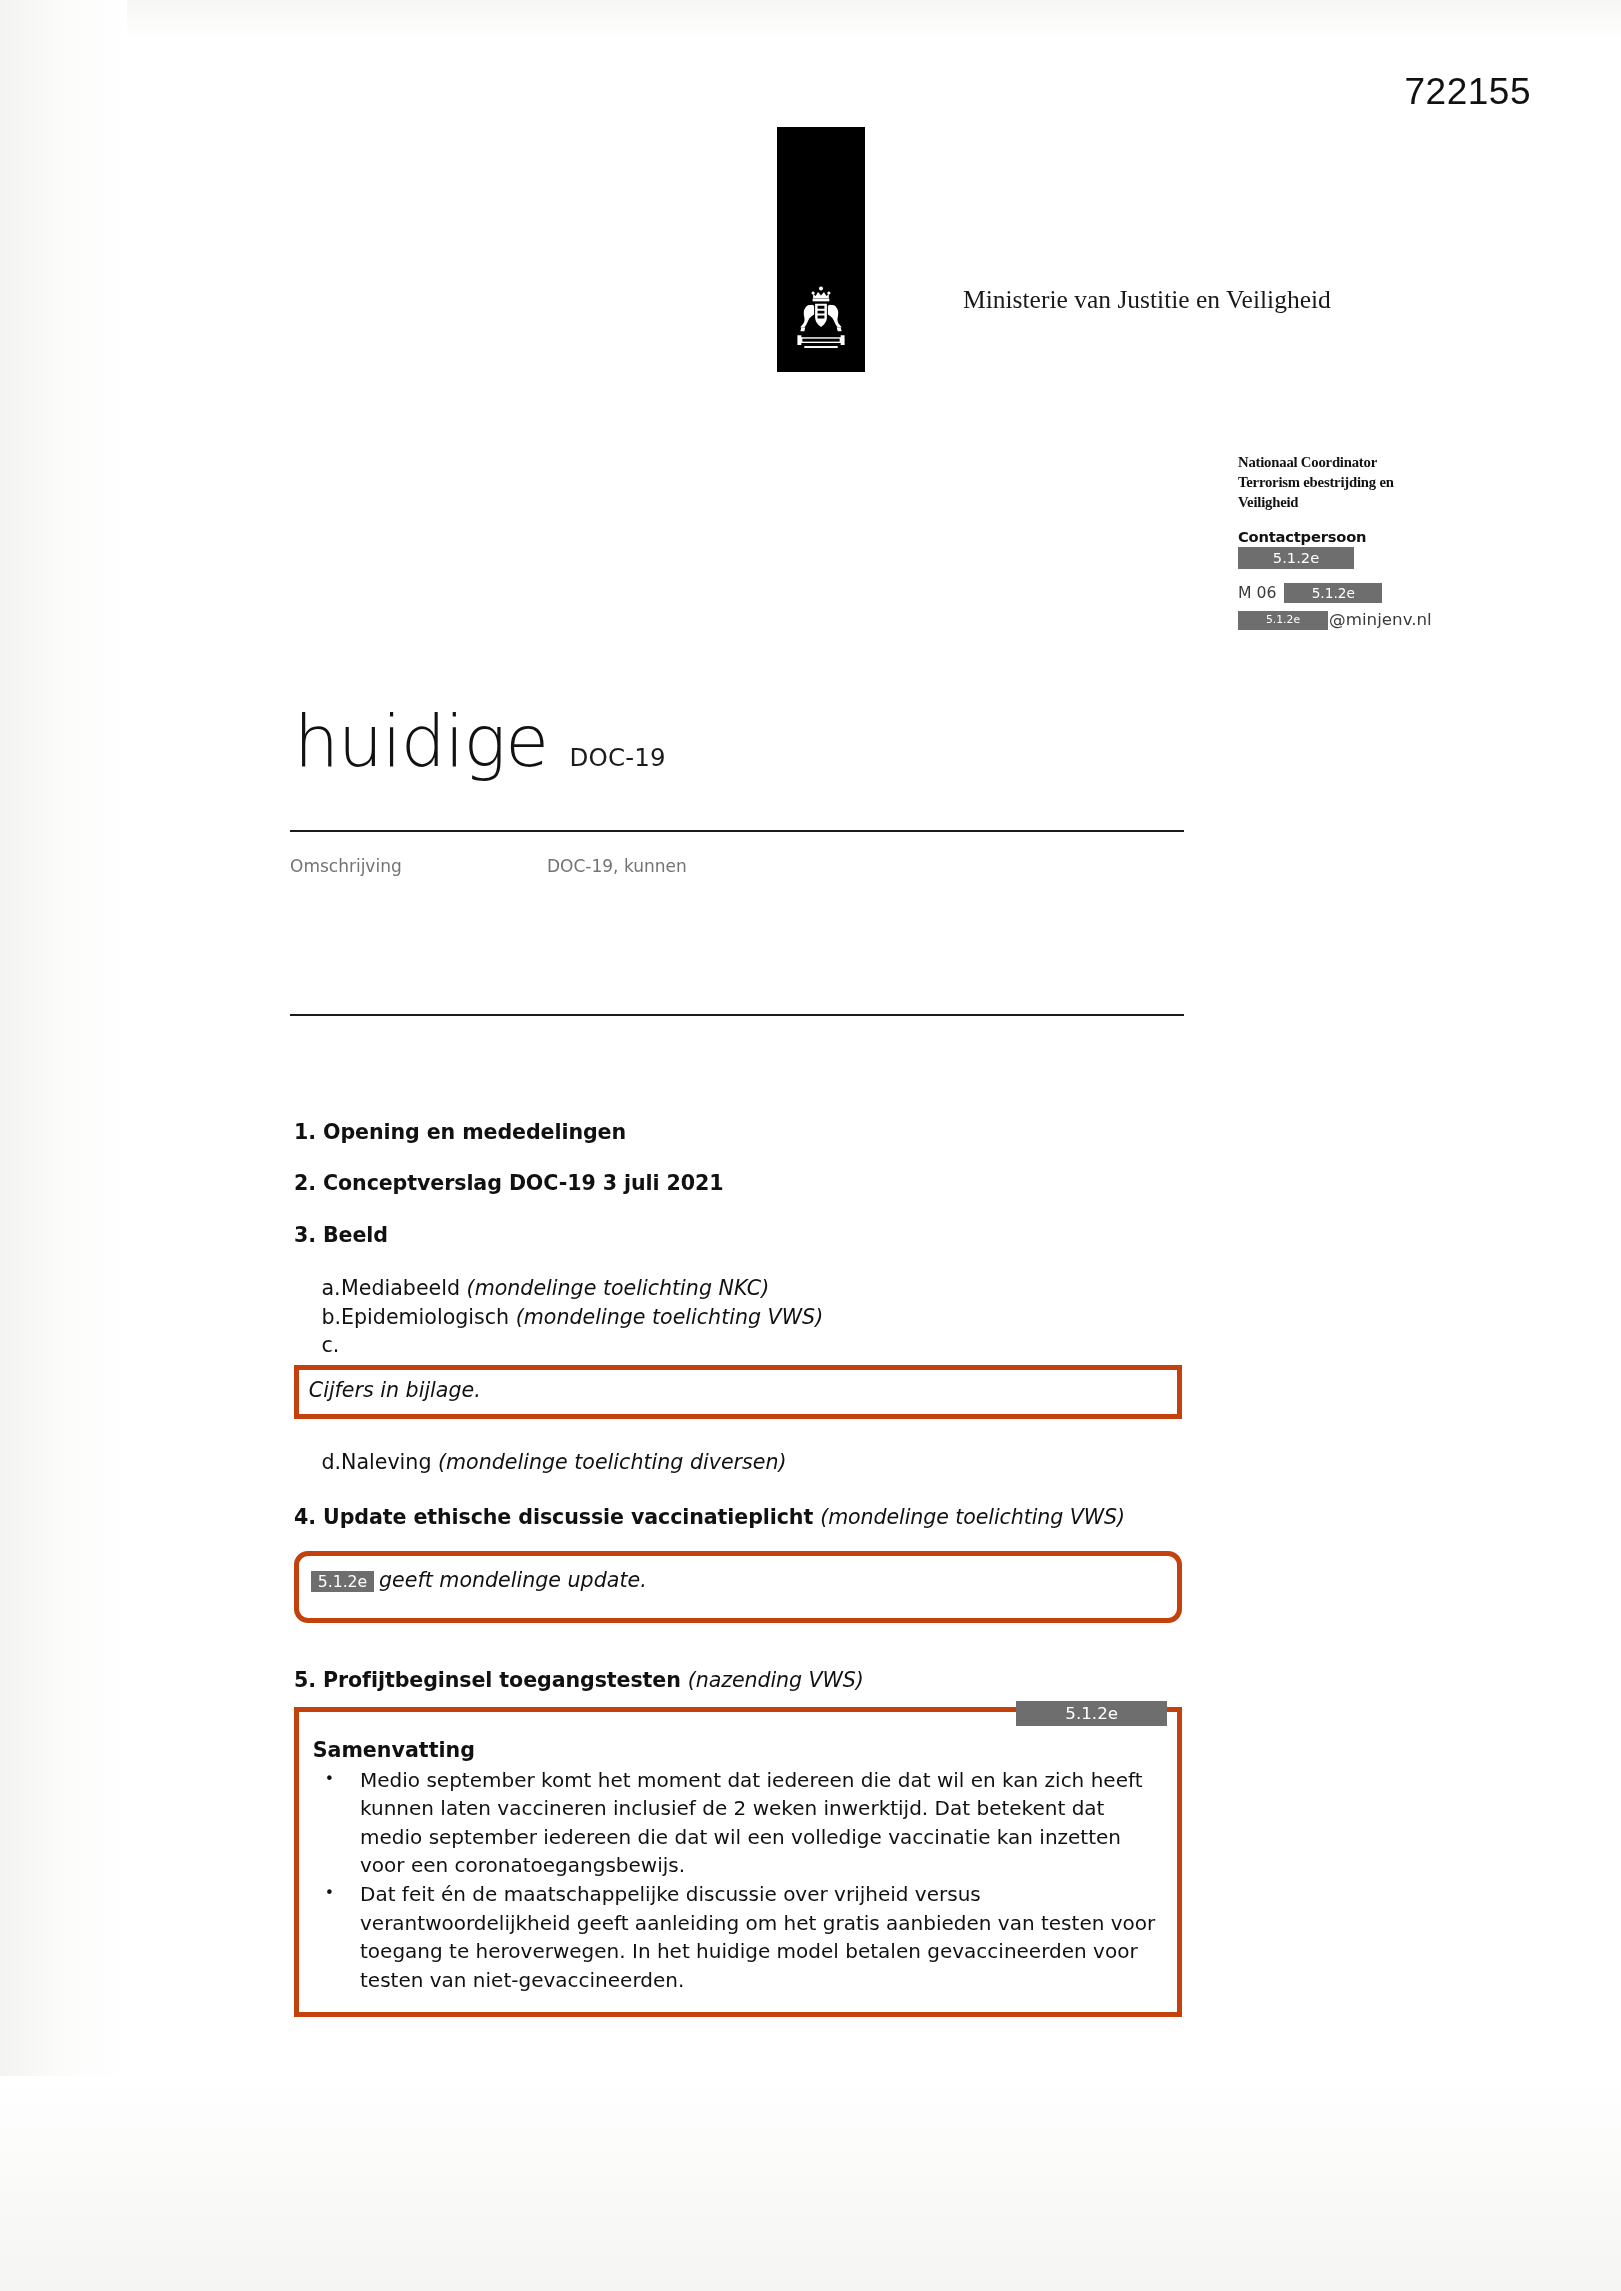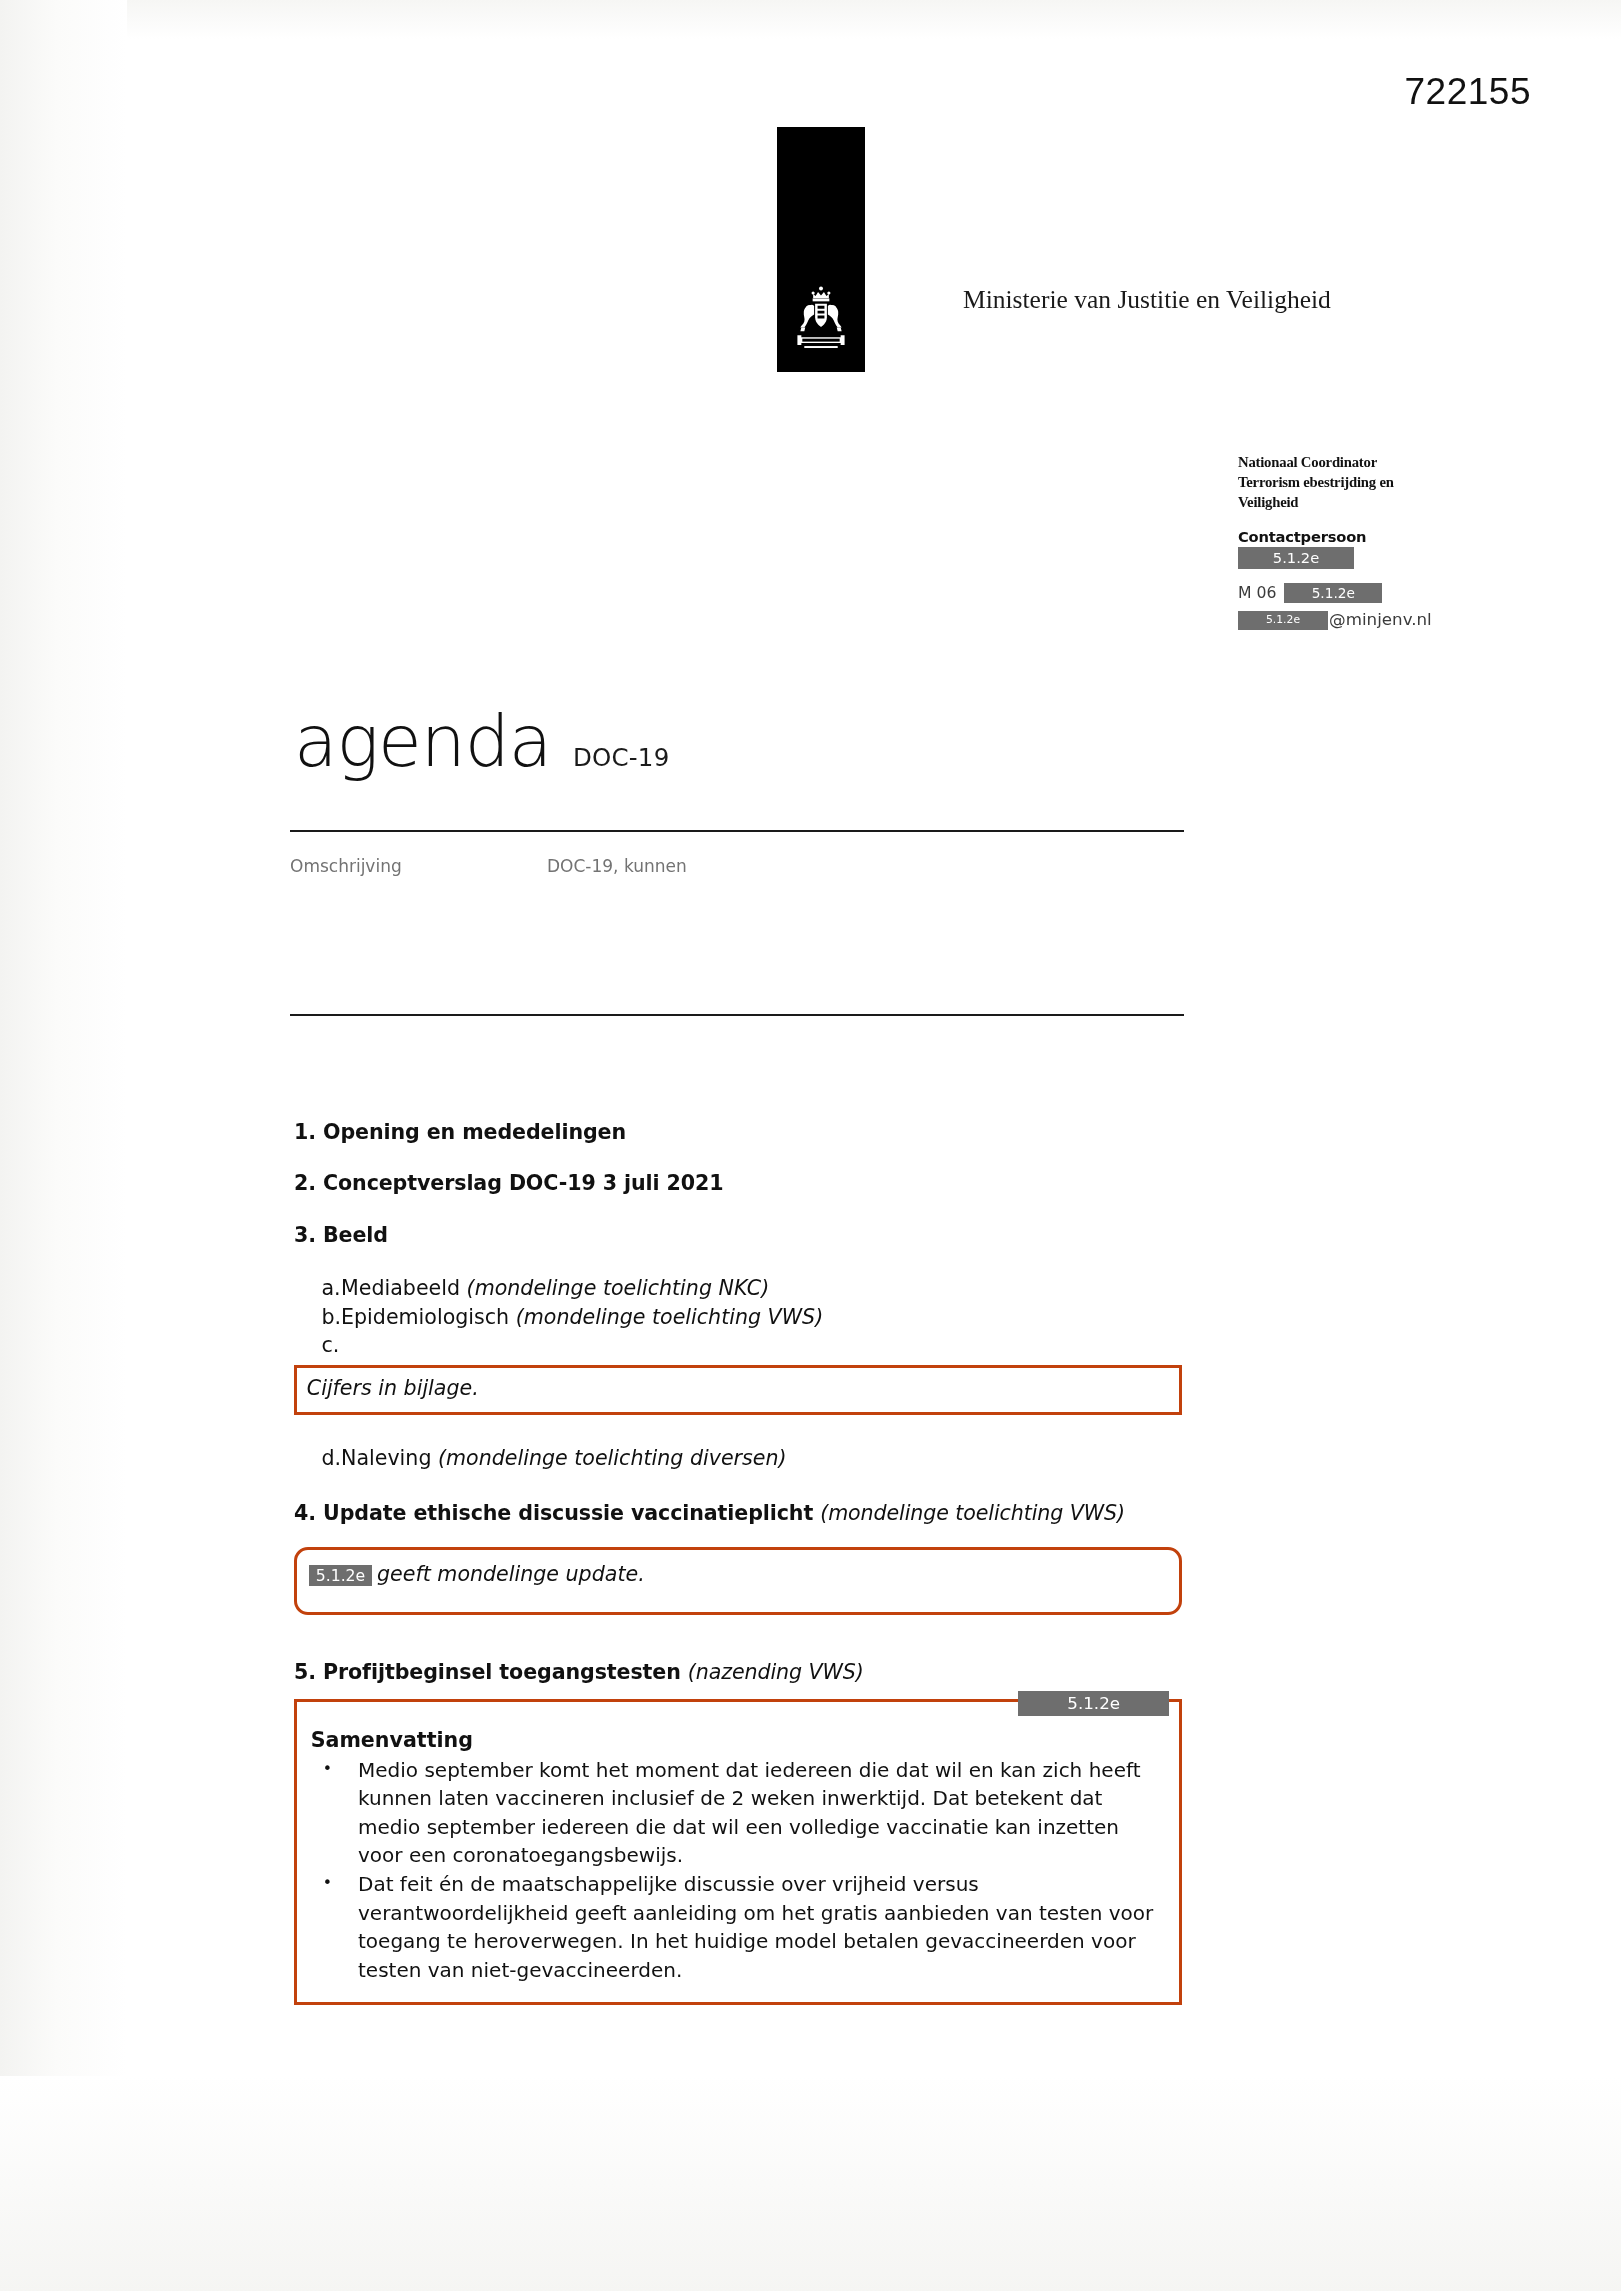--- a/index.html
+++ b/index.html
@@ -243,21 +243,21 @@
   .sub-marker {
     width: 47px;
     flex: none;
     padding-left: 27.4px;
     box-sizing: border-box;
   }
   .sub-text { flex: 1; }
   .sub-text i { font-style: italic; }
 
   .callout {
-    border: 3px solid #c2410c;
+    border: 5px solid #c2410c;
     box-sizing: border-box;
     width: 888px;
     position: relative;
     background: #fff;
   }
   .callout-plain {
     margin-top: 5.9px;
     padding: 7.8px 9.8px 11.8px 9.8px;
     font-size: 20.6px;
     font-style: italic;
@@ -386,21 +386,21 @@
     <div class="redaction redact-contact">5.1.2e</div>
     <div class="contact-phone-row">
       <span>M  06</span><span class="redaction redact-phone">5.1.2e</span>
     </div>
     <div class="contact-email-row">
       <span class="redaction redact-email">5.1.2e</span><span>@minjenv.nl</span>
     </div>
   </div>
 
   <div class="doc-title-wrap">
-    <div class="doc-title">agenda</div>
+    <div class="doc-title">huidige</div>
     <div class="doc-title-suffix">DOC-19</div>
   </div>
 
   <div class="rule rule-top"></div>
   <div class="rule rule-bottom"></div>
 
   <div class="meta">
     <div class="meta-row">
       <div class="meta-label">Omschrijving</div>
       <div class="meta-value">DOC-19, kunnen</div>

